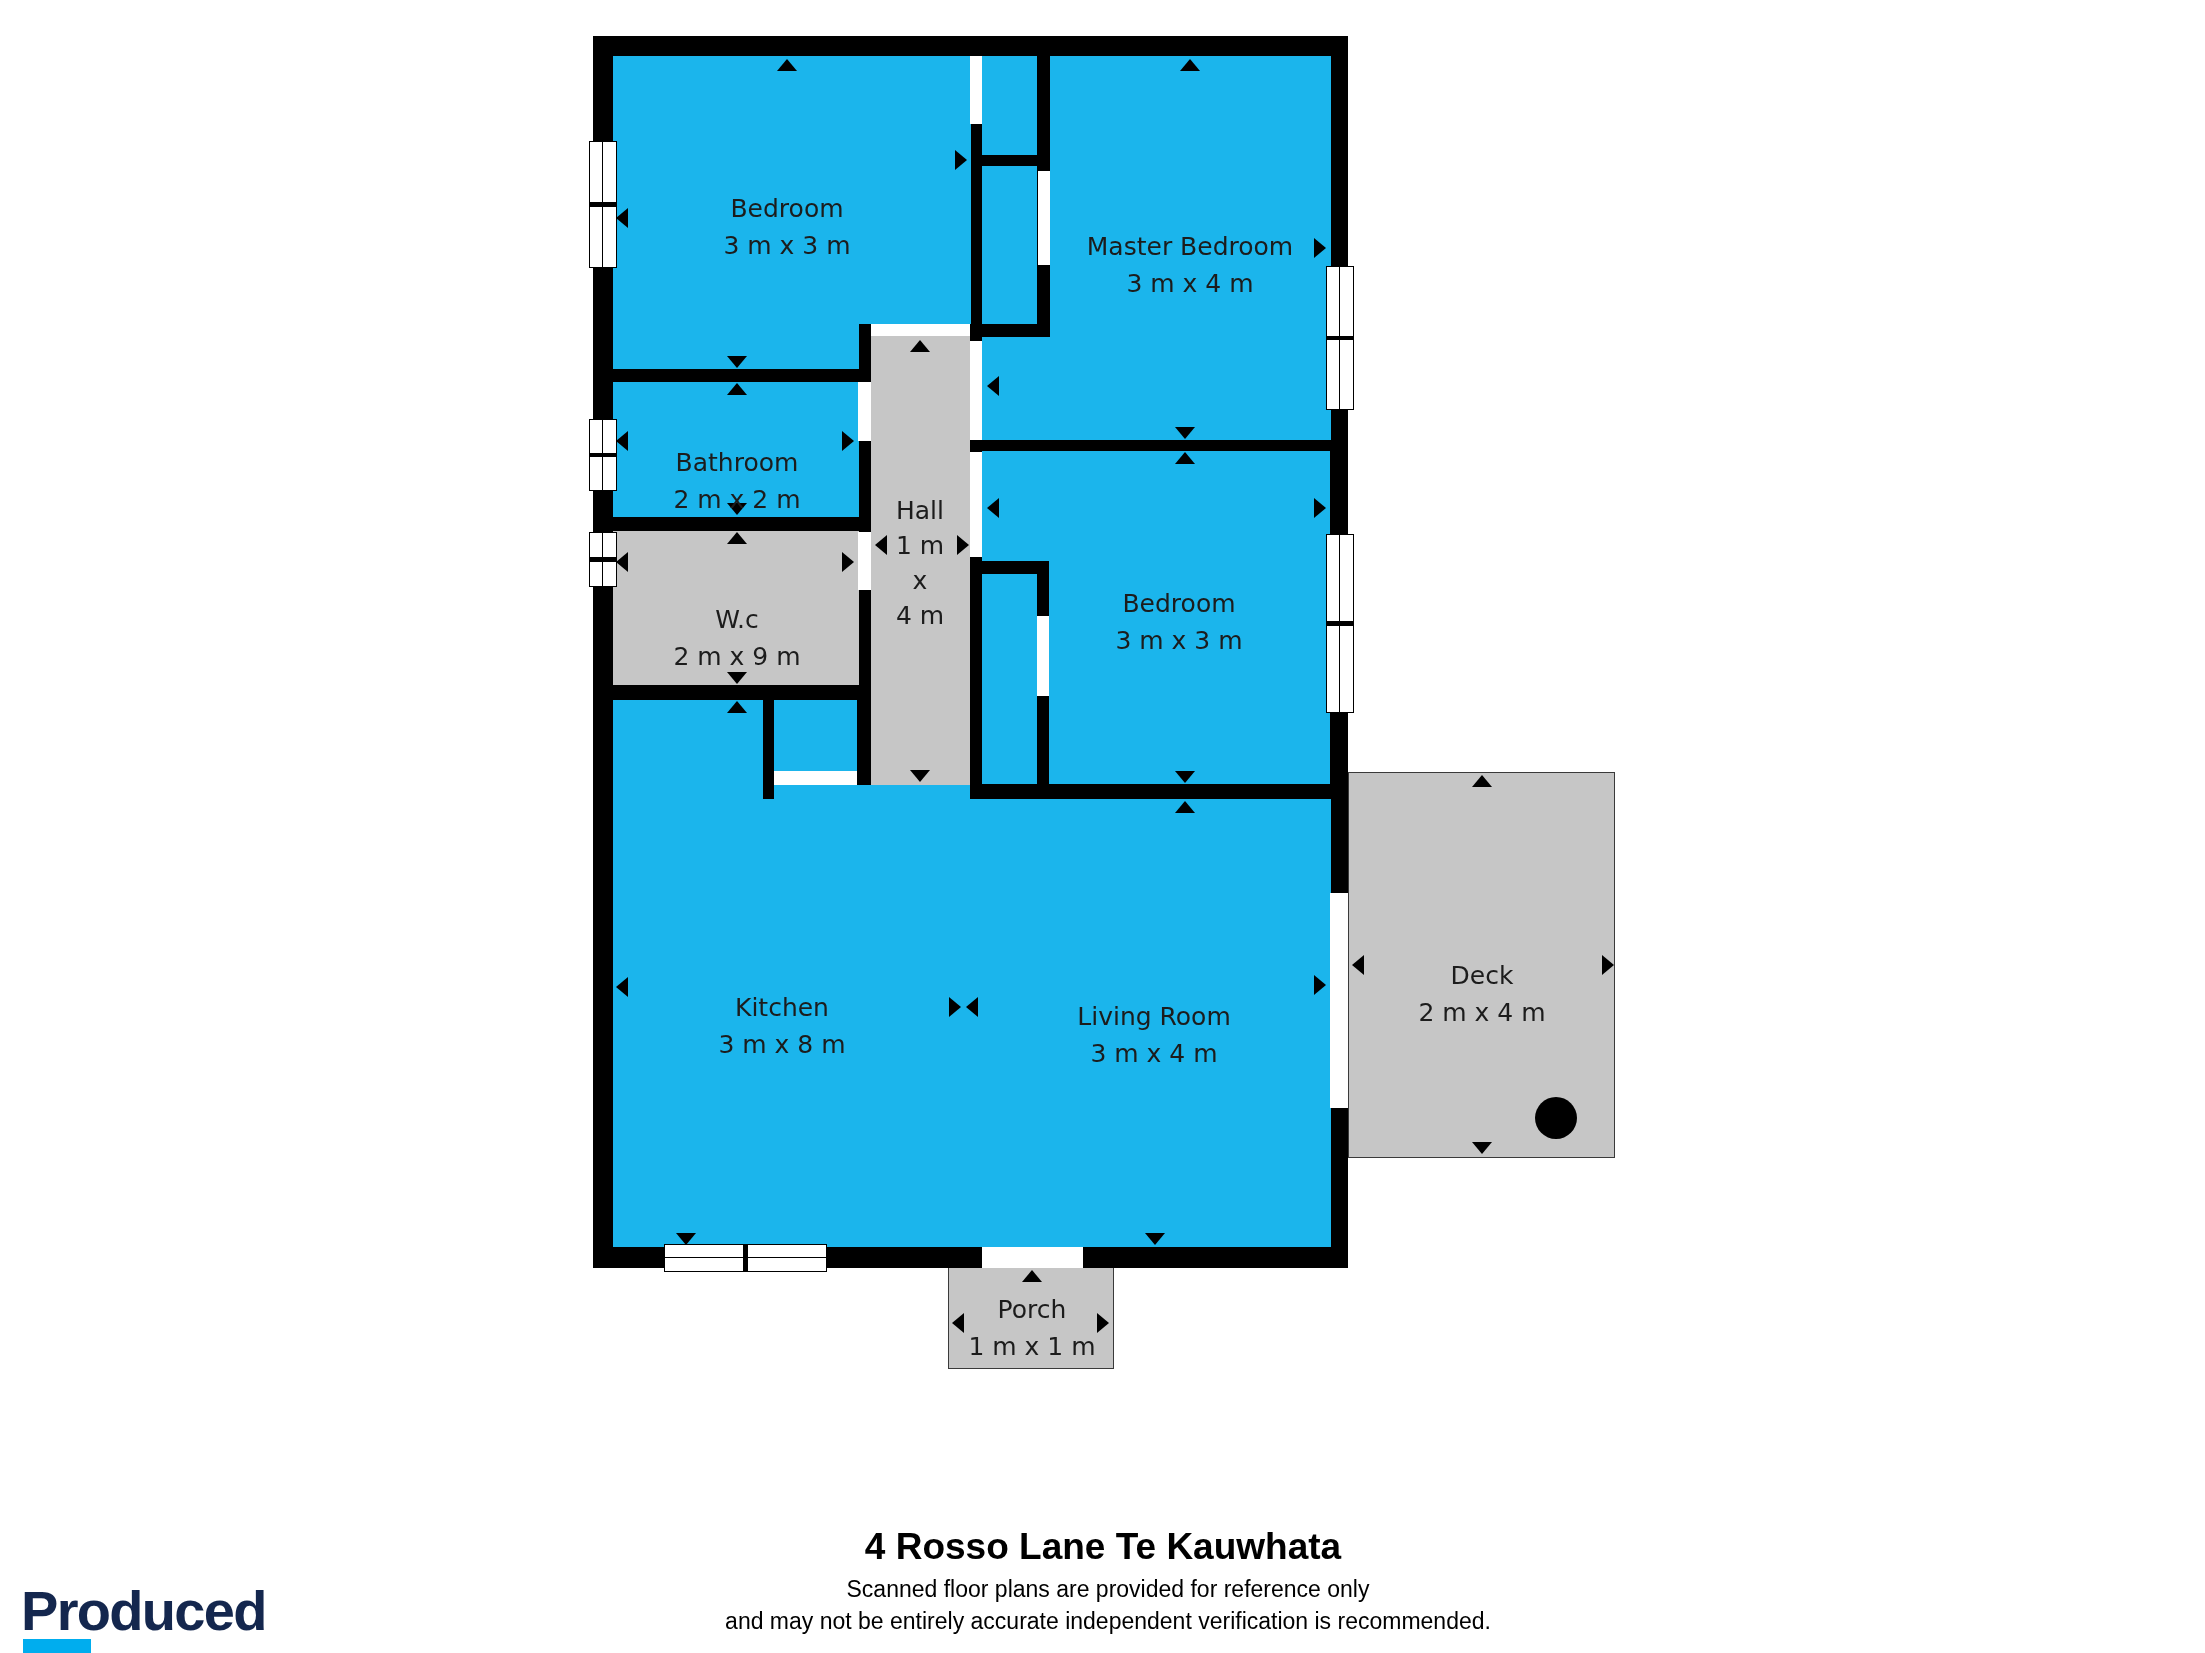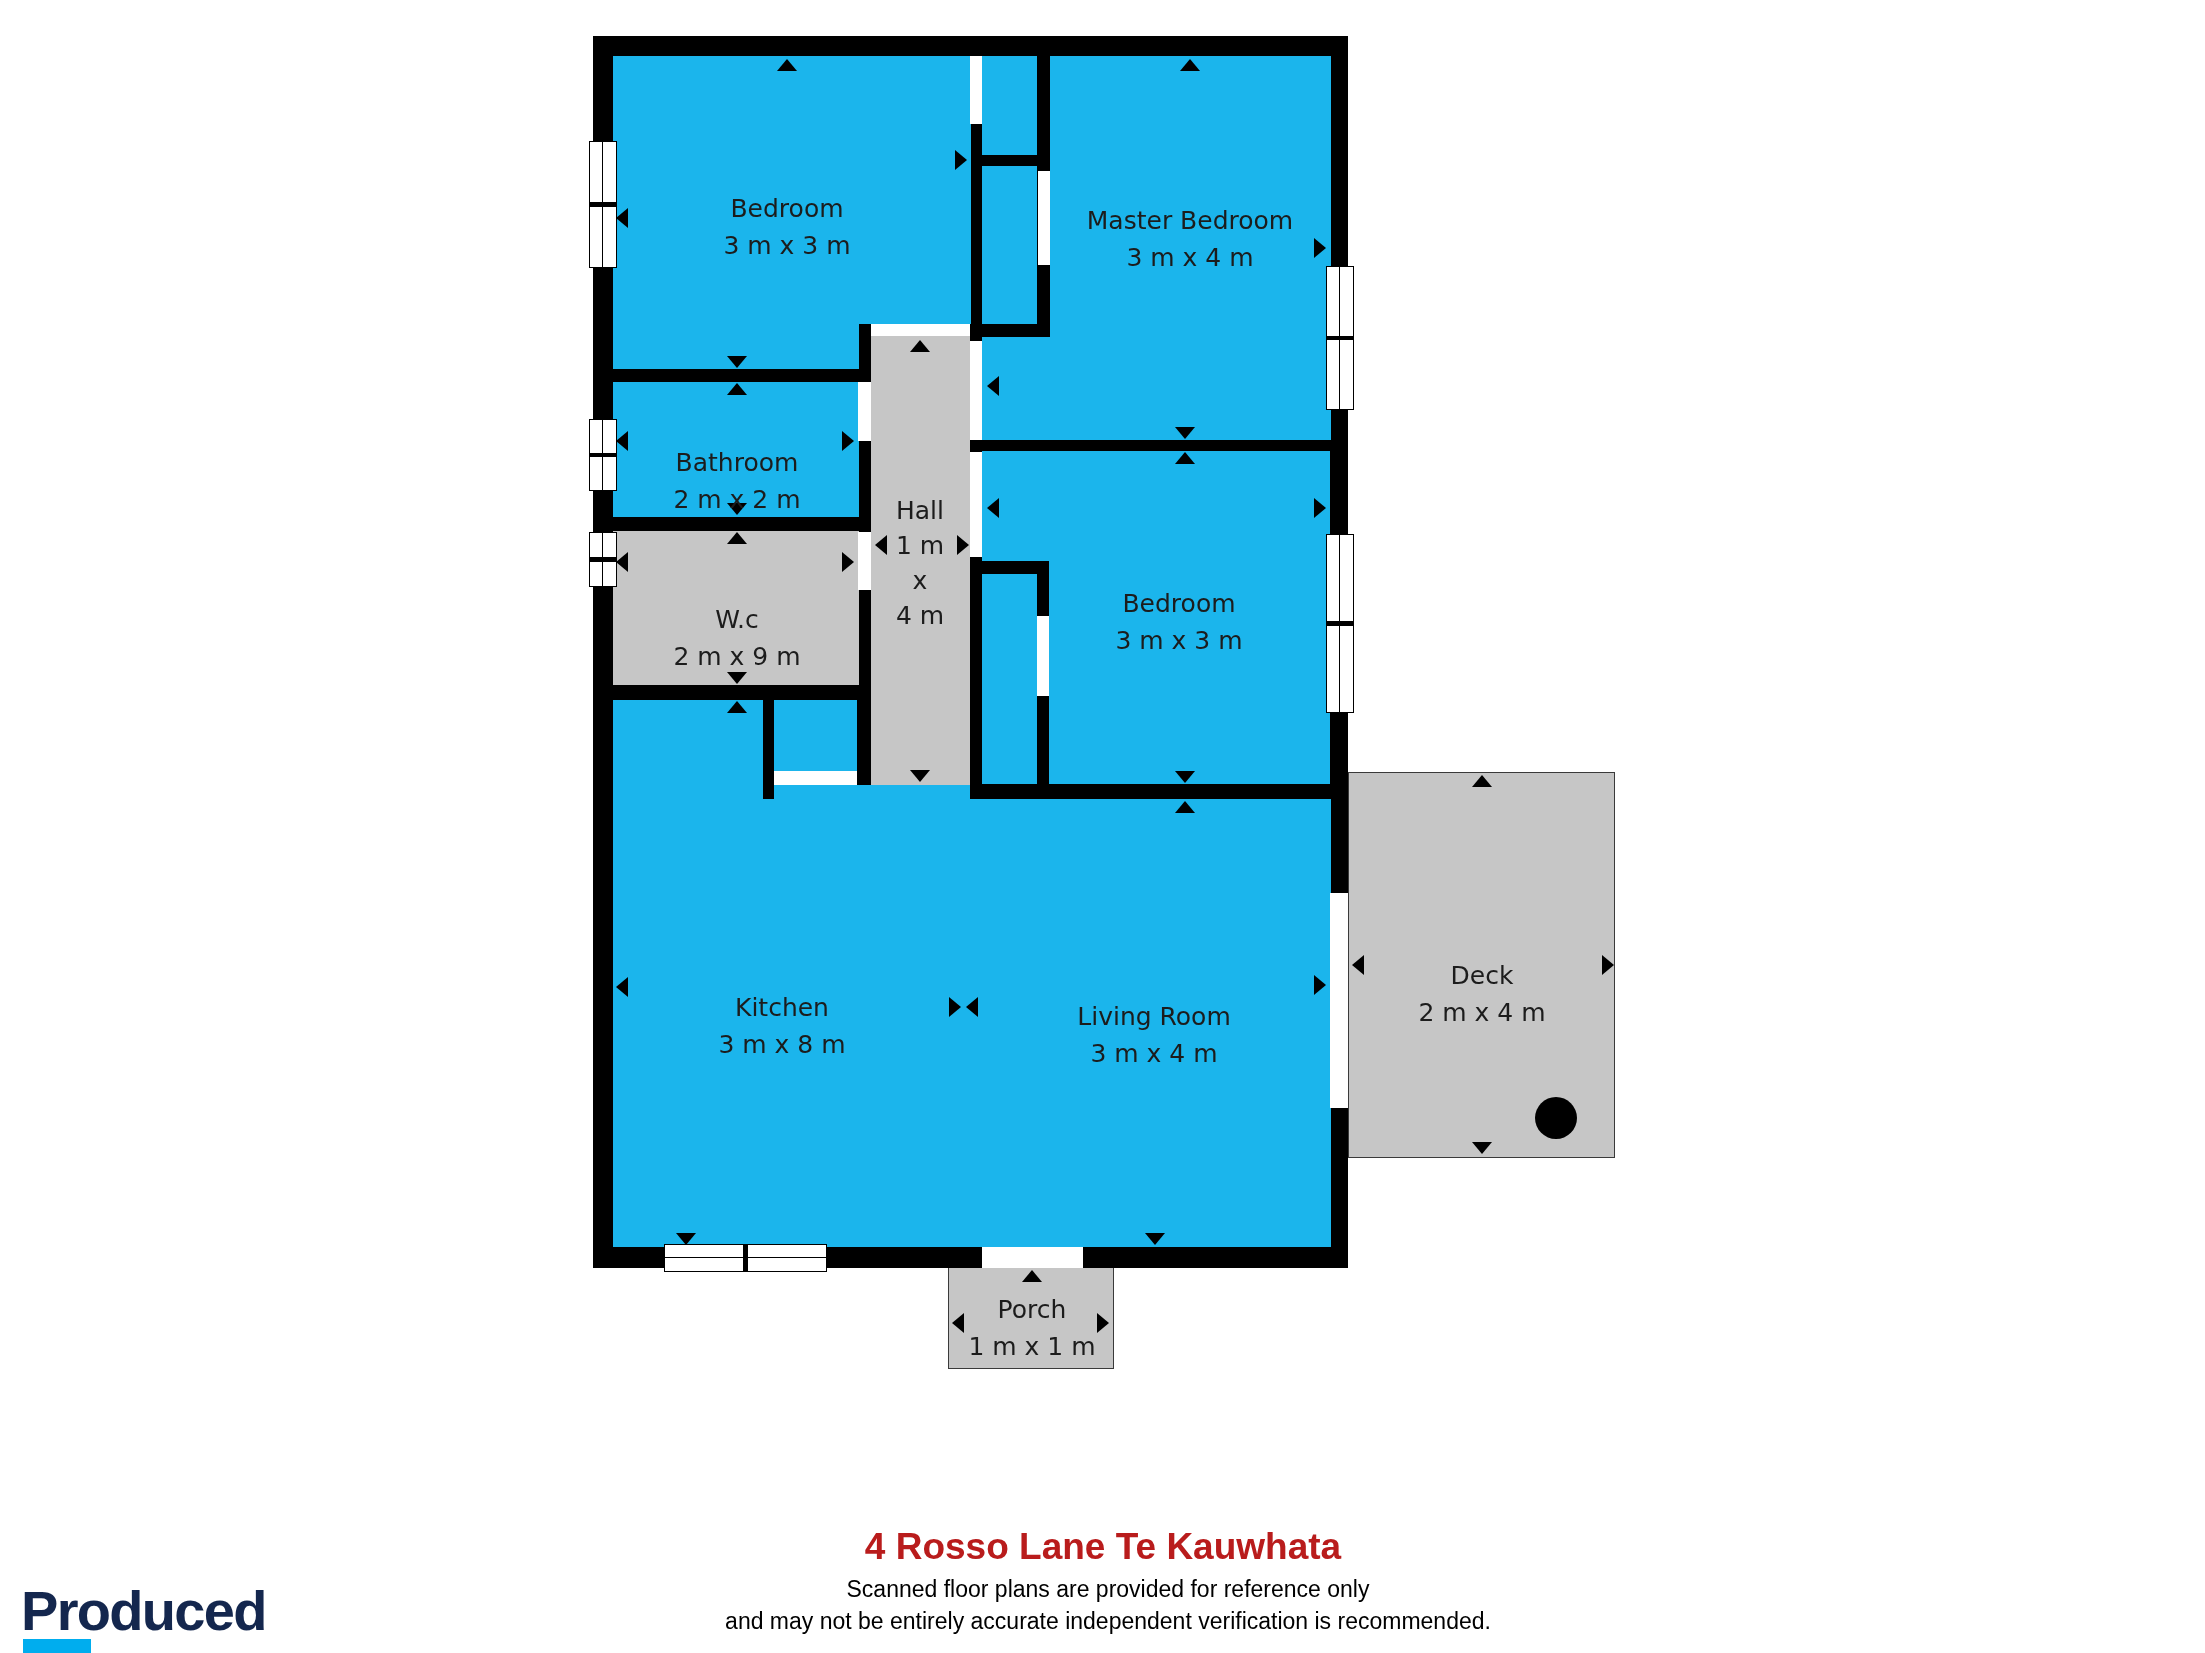--- a/index.html
+++ b/index.html
@@ -28,21 +28,21 @@
   .t-right{border-top:10px solid transparent;border-bottom:10px solid transparent;border-left:12px solid #000;}
   
   .lbl{position:absolute;transform:translateX(-50%);text-align:center;color:#1c1c1c;
        font-size:25px;line-height:37px;white-space:nowrap;}
   .lbl .nm{display:block;}
   .lbl .dm{display:block;}
   .hall-lbl{line-height:35px;}
   .circle{position:absolute;width:42px;height:42px;border-radius:50%;background:#000;}
   
   .title{position:absolute;left:1103px;transform:translateX(-50%);top:1526px;
-         font-family:"Liberation Sans", sans-serif;font-weight:bold;font-size:37px;color:#b91c1c;white-space:nowrap;}
+         font-family:"Liberation Sans", sans-serif;font-weight:bold;font-size:37px;color:#000000;white-space:nowrap;}
   .disc{position:absolute;left:1108px;transform:translateX(-50%);
         font-family:"Liberation Sans", sans-serif;font-size:23px;color:#000;white-space:nowrap;}
   .brand{position:absolute;left:21px;top:1578px;font-family:"Liberation Sans", sans-serif;
          font-weight:bold;font-size:56px;letter-spacing:-1.7px;color:#14274E;}
   .brand-underline{position:absolute;left:23px;top:1639px;width:68px;height:14.3px;background:#00ADEE;}
   .producer{position:absolute;left:1978px;top:1587px;width:222px;text-align:center;
             font-family:"Liberation Sans", sans-serif;color:#000;}
   .producer .pby{font-size:21px;line-height:25px;}
   .producer .pnm{font-size:27.6px;line-height:32px;font-weight:bold;white-space:nowrap;}
 </style>
@@ -150,21 +150,21 @@
   <div class="tri t-down" style="left:1472px;top:1142px;"></div>
   <div class="tri t-left" style="left:1352px;top:955px;"></div>
   <div class="tri t-right" style="left:1602px;top:955px;"></div>
 
   <div class="circle" style="left:1535px;top:1097px;"></div>
 
   <div class="lbl" style="left:787px;top:190px;">
     <span class="nm">Bedroom</span>
     <span class="dm">3 m x 3 m</span>
   </div>
-  <div class="lbl" style="left:1190px;top:202px;">
+  <div class="lbl" style="left:1190px;top:228px;">
     <span class="nm">Master Bedroom</span>
     <span class="dm">3 m x 4 m</span>
   </div>
   <div class="lbl" style="left:737px;top:444px;">
     <span class="nm">Bathroom</span>
     <span class="dm">2 m x 2 m</span>
   </div>
   <div class="lbl" style="left:737px;top:601px;">
     <span class="nm">W.c</span>
     <span class="dm">2 m x 9 m</span>

